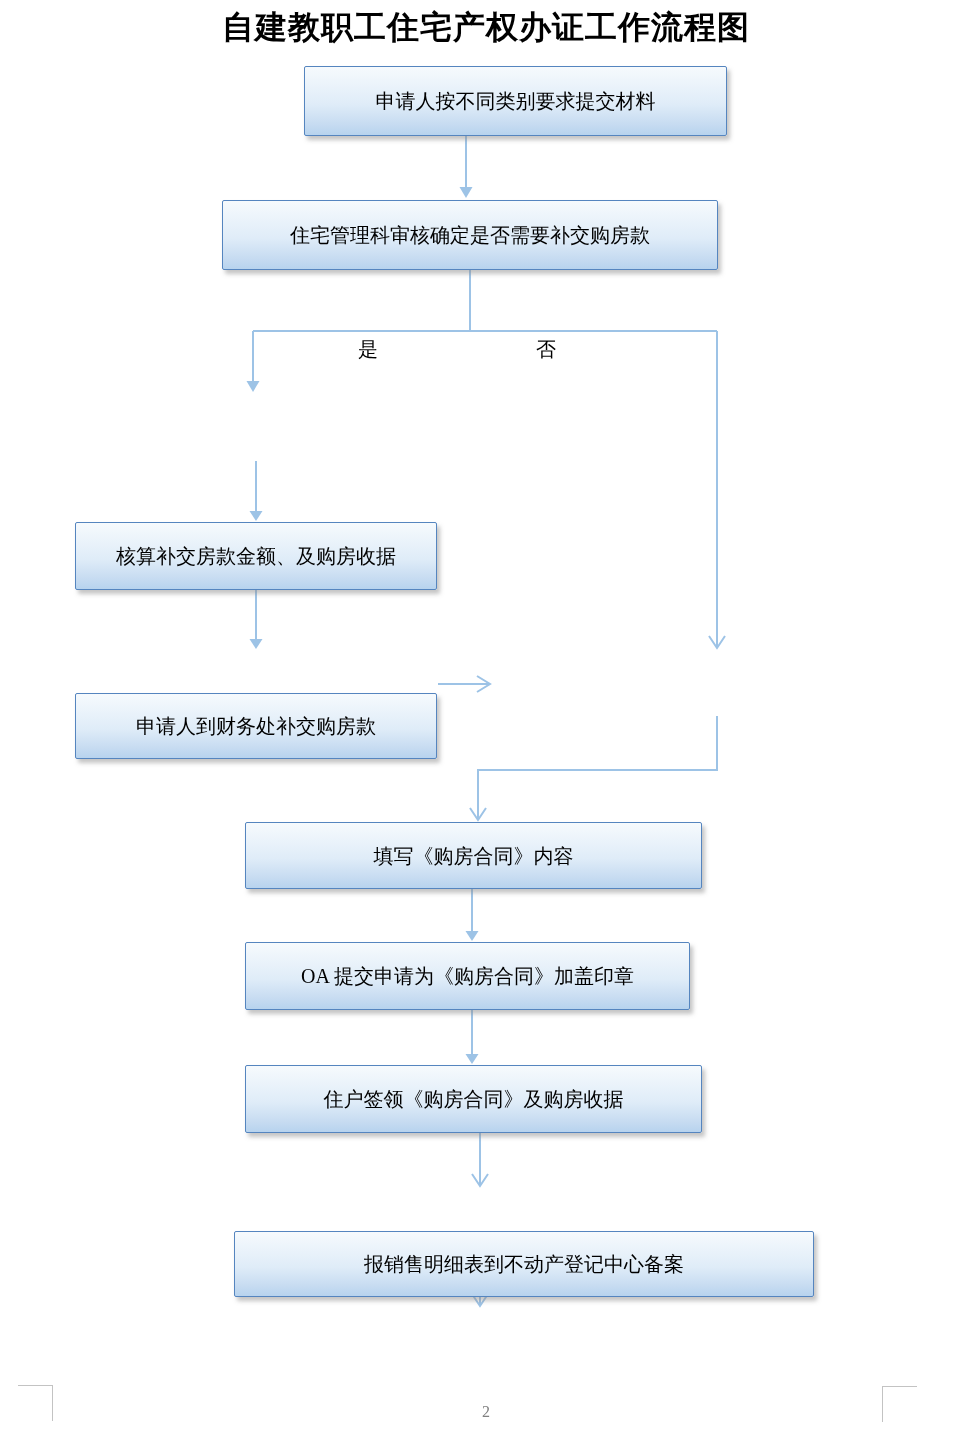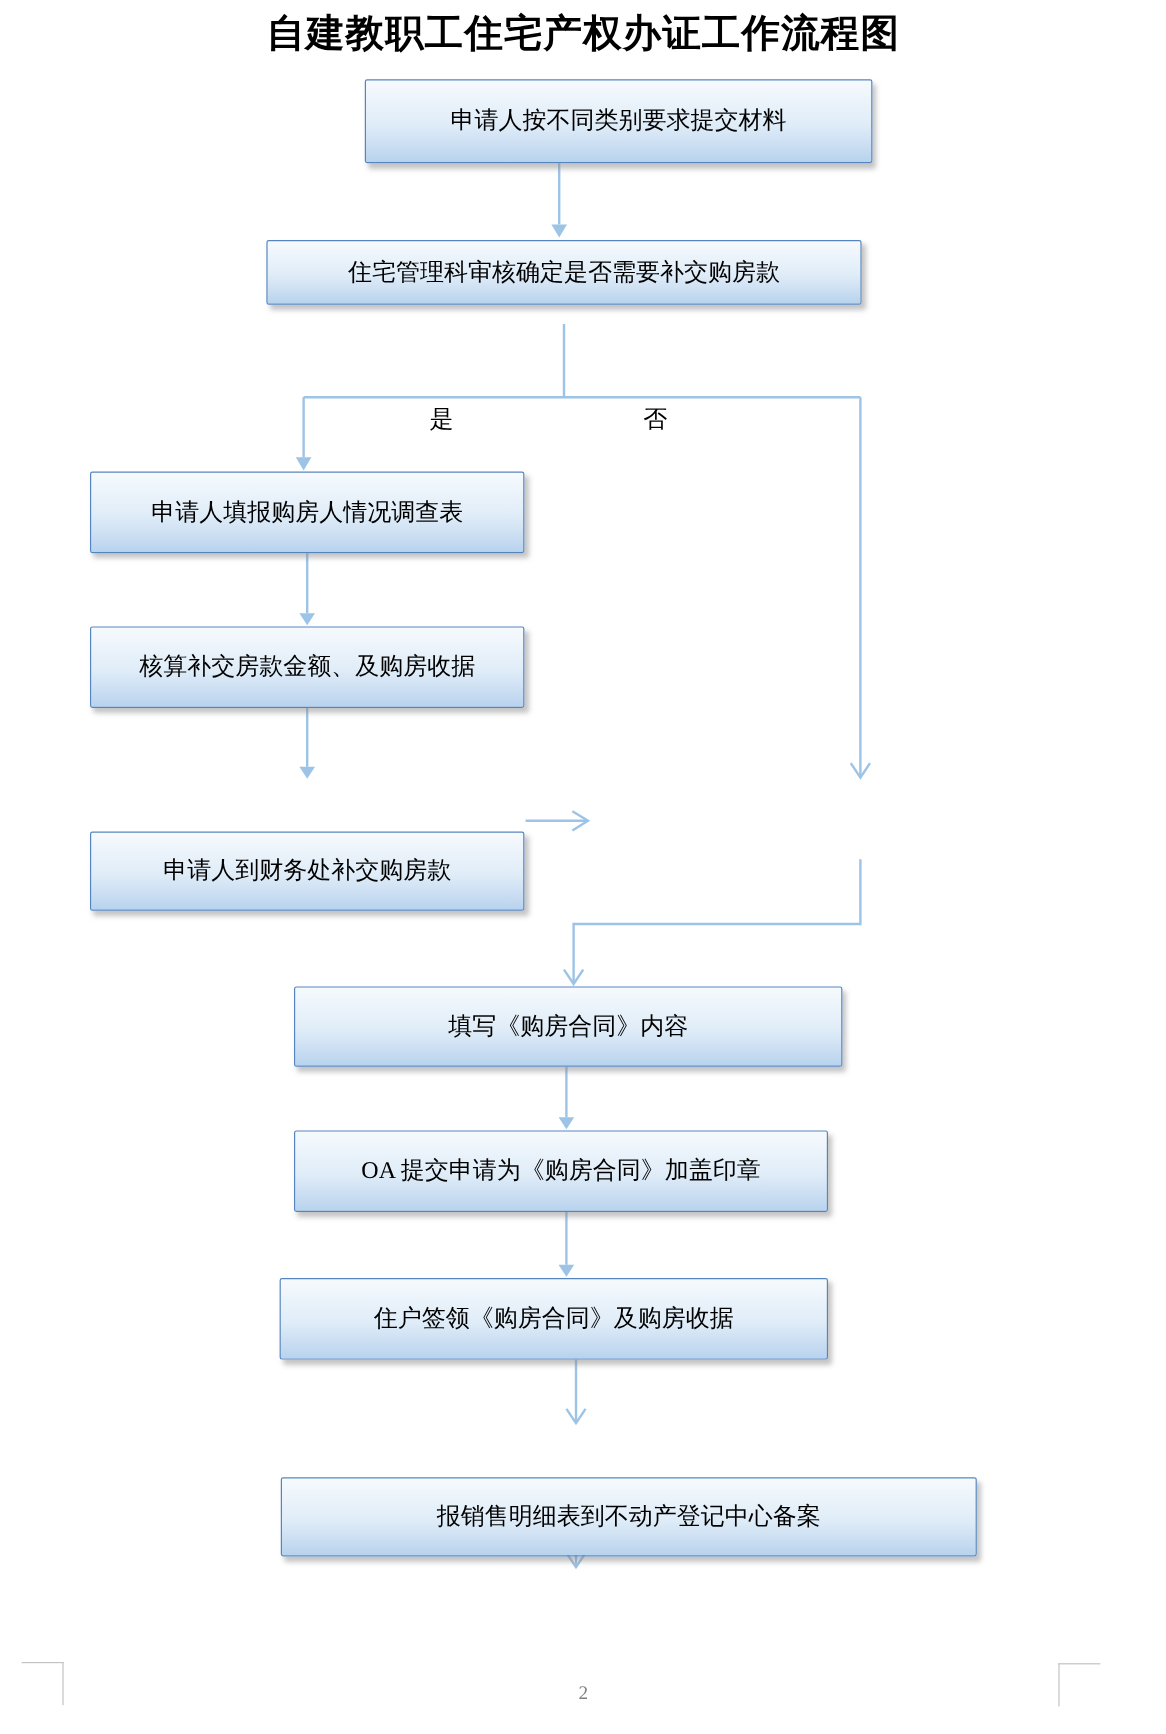--- a/index.html
+++ b/index.html
@@ -135,37 +135,36 @@
     </g>
 
     <g>
       <line x1="480" y1="1255" x2="480" y2="1306"></line>
       <polyline points="472,1294 480,1306 488,1294"></polyline>
     </g>
   </svg>
 
   <div class="node" style="left:256px;top:66px;width:423px;height:70px;margin-left:48px;">申请人按不同类别要求提交材料</div>
 
-  <div class="node" style="left:222px;top:200px;width:496px;height:54px;">住宅管理科审核确定是否需要补交购房款</div>
+  <div class="node" style="left:222px;top:200px;width:496px;height:70px;">住宅管理科审核确定是否需要补交购房款</div>
 
   <div class="branch-label" style="left:358px;top:336px;">是</div>
   <div class="branch-label" style="left:536px;top:336px;">否</div>
 
-  <div class="node" style="left:75px;top:393px;width:362px;height:68px;">申请人填报购房人情况调查表</div>
 
   <div class="node" style="left:75px;top:522px;width:362px;height:68px;">核算补交房款金额、及购房收据</div>
 
   <div class="node" style="left:75px;top:650px;width:362px;height:66px;margin-top:43px;">申请人到财务处补交购房款</div>
 
 
   <div class="node" style="left:245px;top:822px;width:457px;height:67px;">填写《购房合同》内容</div>
 
   <div class="node" style="left:245px;top:942px;width:445px;height:68px;">OA 提交申请为《购房合同》加盖印章</div>
 
-  <div class="node" style="left:233px;top:1065px;width:457px;height:68px;">住户签领《购房合同》及购房收据</div>
+  <div class="node" style="left:245px;top:1065px;width:457px;height:68px;">住户签领《购房合同》及购房收据</div>
 
   <div class="node" style="left:234px;top:1231px;width:580px;height:66px;">报销售明细表到不动产登记中心备案</div>
 
 
   <div class="corner-mark left" style="left:18px;top:1385px;"></div>
   <div class="corner-mark right" style="left:882px;top:1386px;"></div>
 
   <div class="page-number">2</div>
 
 </div>

